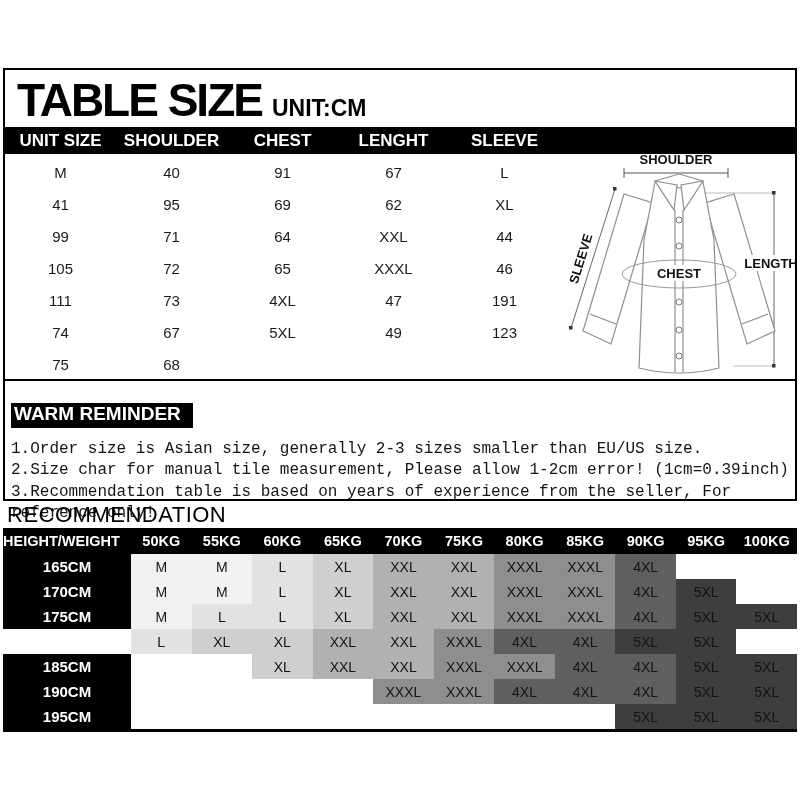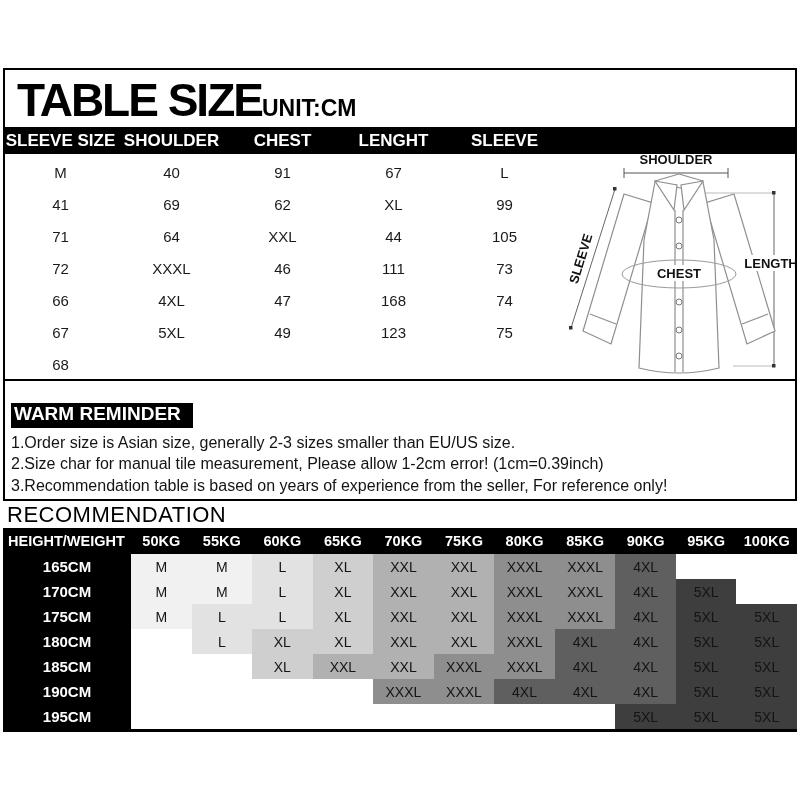--- a/index.html
+++ b/index.html
@@ -4,97 +4,98 @@
 <style>
   html,body{margin:0;padding:0;background:#fff;}
   .canvas{position:relative;width:800px;height:800px;background:#fff;overflow:hidden;
           font-family:"Liberation Sans","DejaVu Sans",sans-serif;color:#000;}
 
   
   .box1{position:absolute;left:3px;top:68px;width:794px;height:313px;
         border:2px solid #000;box-sizing:border-box;background:#fff;}
   .title-row{position:absolute;left:12px;top:6px;display:flex;align-items:baseline;}
   .main-title{font-size:46px;font-weight:900;letter-spacing:-2px;line-height:1.05;}
-  .unit-label{font-size:23px;font-weight:bold;margin-left:0;letter-spacing:0px;}
+  .unit-label{font-size:23px;font-weight:bold;margin-left:10px;letter-spacing:0px;}
 
   .size-head{position:absolute;left:0;top:57px;width:790px;height:27px;background:#000;
              display:grid;grid-template-columns:repeat(5,111px);}
   .size-head div{color:#fff;font-size:17px;font-weight:bold;display:flex;
                  align-items:center;justify-content:center;}
   .size-grid{position:absolute;left:0;top:86px;width:555px;
              display:grid;grid-template-columns:repeat(5,111px);grid-auto-rows:32px;}
   .size-grid div{font-size:15px;color:#1a1a1a;display:flex;align-items:center;justify-content:center;}
 
   .shirt{position:absolute;left:558px;top:78px;}
   .shirt text{font-size:13px;font-weight:bold;fill:#111;
               font-family:"Liberation Sans","DejaVu Sans",sans-serif;}
 
   
   .box2{position:absolute;left:3px;top:379px;width:794px;height:122px;
         border:2px solid #000;box-sizing:border-box;background:#fff;}
   .wr-title{display:inline-block;margin:22px 0 0 6px;background:#000;color:#fff;
             font-size:19px;font-weight:bold;padding:1px 12px 3px 3px;line-height:1.1;}
-  .wr-notes{margin:4px 0 0 6px;}
+  .wr-notes{margin:11px 0 0 6px;font-family:Liberation Mono, monospace;}
   .wr-notes div{font-size:16px;color:#141414;line-height:21.5px;}
 
   
   .rec-title{position:absolute;left:7px;top:502px;font-size:22px;letter-spacing:0.5px;}
   .rec-table{position:absolute;left:3px;top:528px;width:794px;border-bottom:3px solid #000;}
   .rec-row{display:grid;grid-template-columns:128px repeat(11,1fr);height:25px;}
   .rec-row.head{height:26px;background:#000;}
   .rec-row.head div{color:#fff;font-weight:bold;font-size:14.5px;display:flex;
                     align-items:center;justify-content:center;}
-  .rec-row.head div:first-child{justify-content:flex-start;padding-left:5px;}
+  .rec-row.head div:first-child{justify-content:flex-start;}
   .rec-label{background:#000;color:#fff;font-weight:bold;font-size:15px;display:flex;
              align-items:center;justify-content:center;}
   .rec-cell{font-size:14px;color:#141414;display:flex;align-items:center;justify-content:center;}
 </style>
 </head>
 <body>
 
 <div class="canvas">
 
   <div class="box1">
     <div class="title-row">
       <span class="main-title">TABLE SIZE</span>
       <span class="unit-label">UNIT:CM</span>
     </div>
 
     <div class="size-head" id="sizeHead">
-        <div>SLEEVE SIZE</div>
+        <div>UNIT SIZE</div>
         <div>SHOULDER</div>
         <div>CHEST</div>
         <div>LENGHT</div>
         <div>SLEEVE</div>
       </div>
     <div class="size-grid" id="sizeGrid">
         <div>M</div>
         <div>40</div>
         <div>91</div>
         <div>67</div>
         <div>L</div>
         <div>41</div>
+        <div>95</div>
         <div>69</div>
         <div>62</div>
         <div>XL</div>
         <div>99</div>
         <div>71</div>
         <div>64</div>
         <div>XXL</div>
         <div>44</div>
         <div>105</div>
         <div>72</div>
+        <div>65</div>
         <div>XXXL</div>
         <div>46</div>
         <div>111</div>
         <div>73</div>
-        <div>66</div>
         <div>4XL</div>
         <div>47</div>
-        <div>168</div>
+        <div>191</div>
         <div>74</div>
         <div>67</div>
         <div>5XL</div>
         <div>49</div>
         <div>123</div>
         <div>75</div>
         <div>68</div>
       </div>
 
     <svg class="shirt" width="232" height="229" viewBox="0 0 232 229">
@@ -214,21 +215,20 @@
         <div class="rec-cell" style="background: rgb(207, 207, 207);">XL</div>
         <div class="rec-cell" style="background: rgb(177, 177, 177);">XXL</div>
         <div class="rec-cell" style="background: rgb(177, 177, 177);">XXL</div>
         <div class="rec-cell" style="background: rgb(142, 142, 142);">XXXL</div>
         <div class="rec-cell" style="background: rgb(142, 142, 142);">XXXL</div>
         <div class="rec-cell" style="background: rgb(95, 95, 95);">4XL</div>
         <div class="rec-cell" style="background: rgb(62, 62, 62);">5XL</div>
         <div class="rec-cell" style="background: rgb(62, 62, 62);">5XL</div>
       </div>
       <div class="rec-row">
-        <div class="rec-label">180CM</div>
         <div class="rec-cell" style="background: rgb(255, 255, 255);"></div>
         <div class="rec-cell" style="background: rgb(226, 226, 226);">L</div>
         <div class="rec-cell" style="background: rgb(207, 207, 207);">XL</div>
         <div class="rec-cell" style="background: rgb(207, 207, 207);">XL</div>
         <div class="rec-cell" style="background: rgb(177, 177, 177);">XXL</div>
         <div class="rec-cell" style="background: rgb(177, 177, 177);">XXL</div>
         <div class="rec-cell" style="background: rgb(142, 142, 142);">XXXL</div>
         <div class="rec-cell" style="background: rgb(95, 95, 95);">4XL</div>
         <div class="rec-cell" style="background: rgb(95, 95, 95);">4XL</div>
         <div class="rec-cell" style="background: rgb(62, 62, 62);">5XL</div>

